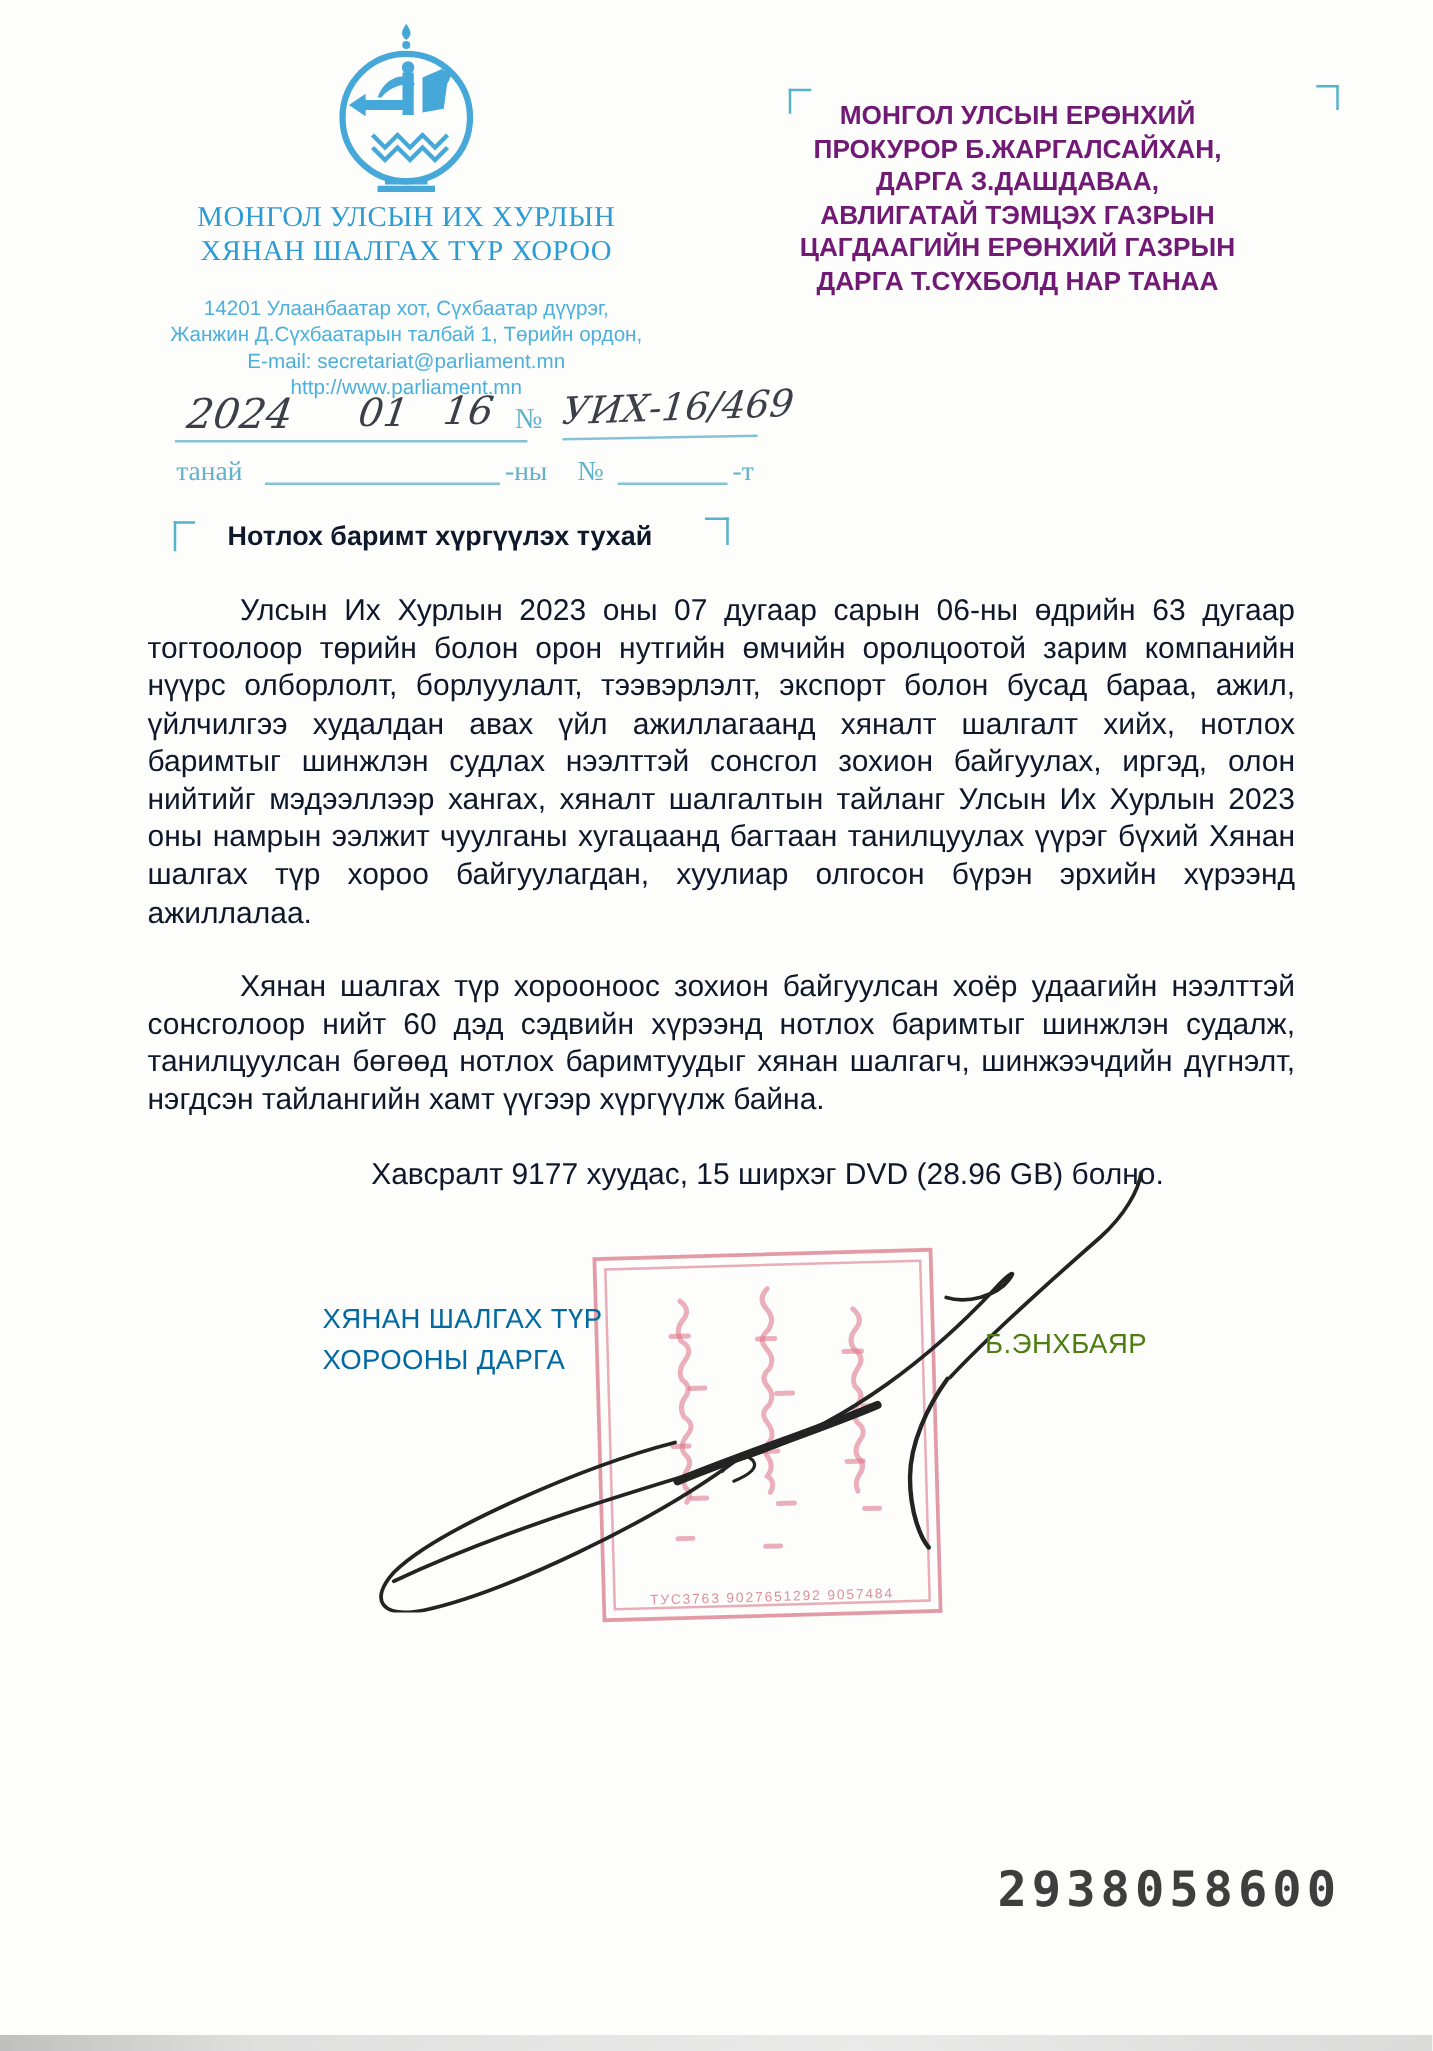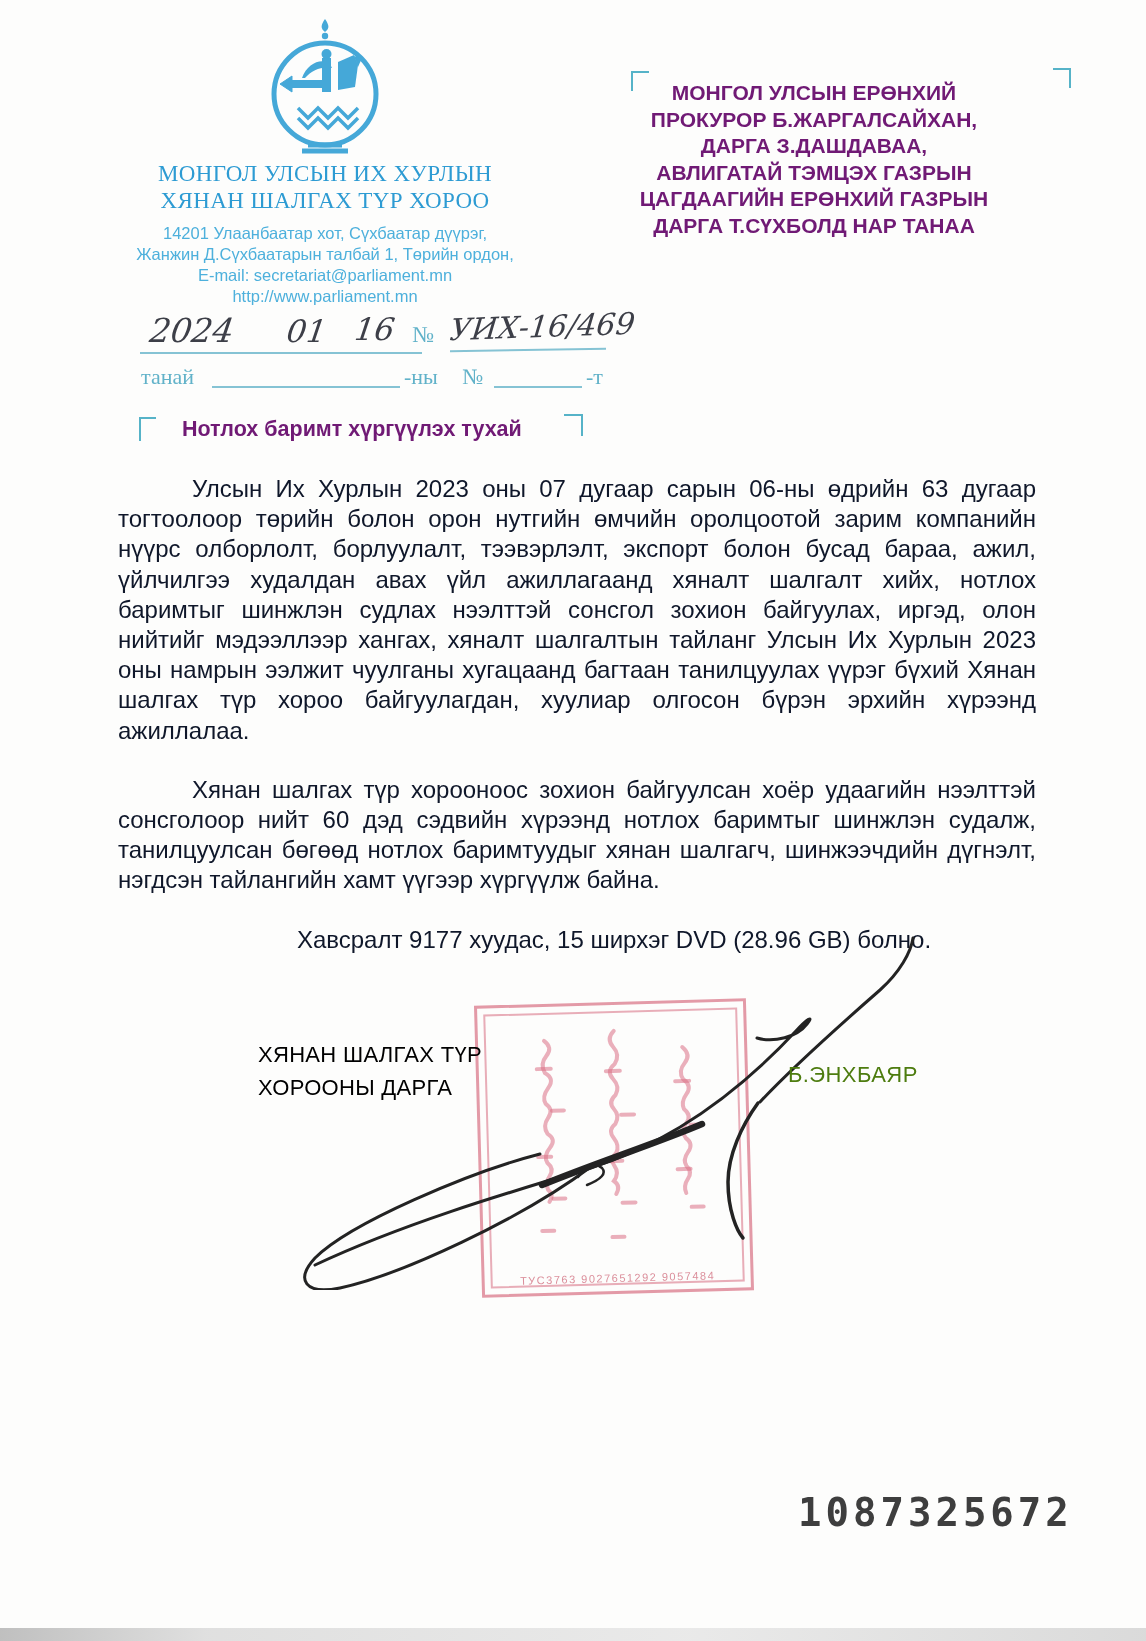--- a/index.html
+++ b/index.html
@@ -14,50 +14,50 @@
   .abs{position:absolute;}
 
   
   .letterhead{left:95px;top:16px;width:460px;text-align:center;}
   .emblem{display:block;margin:0 auto;}
   .org-name{
     font-family:"Liberation Serif",serif;
     font-weight:normal;font-size:23px;line-height:27px;
     color:#2d9bd3;letter-spacing:.4px;margin-top:4px;
   }
-  .address{font-size:16.5px;line-height:21px;color:#4db0dc;margin-top:9px;}
+  .address{font-size:16.5px;line-height:21px;color:#4db0dc;margin-top:23px;}
 
   
   .recipient{
     left:618px;top:80px;width:392px;text-align:center;
     font-weight:bold;font-size:21px;line-height:26.5px;color:#701a75;
   }
   .bracket{width:16px;height:18px;}
   .bracket.tl{border-top:2px solid #56b3c8;border-left:2px solid #56b3c8;}
   .bracket.tr{border-top:2px solid #56b3c8;border-right:2px solid #56b3c8;}
 
   
   .hand{
     font-family:"DejaVu Serif",serif;font-style:italic;
     color:#3d3f48;transform:skewX(-8deg);display:inline-block;
   }
   .teal-serif{font-family:"Liberation Serif",serif;color:#61b2c9;}
   .uline{border-bottom:2px solid #85c3d4;height:1px;}
 
   
-  .subject{left:182px;top:417px;font-weight:bold;font-size:21.5px;color:#701a75;}
+  .subject{left:182px;top:417px;font-weight:bold;font-size:21.5px;color:#0f172a;}
   .bodytext{left:118px;top:474px;width:918px;}
   .bodytext p{
     margin:0 0 29px 0;text-align:justify;text-indent:74px;
     font-size:24px;line-height:30.2px;color:#0f172a;
   }
   .bodytext p.attach{text-align:center;margin-bottom:0;}
 
   
-  .sig-title{left:258px;top:1038px;font-size:22px;line-height:33px;color:#000000;letter-spacing:.3px;}
+  .sig-title{left:258px;top:1038px;font-size:22px;line-height:33px;color:#0369a1;letter-spacing:.3px;}
   .sig-name{left:788px;top:1062px;font-size:22px;color:#4d7c0f;letter-spacing:.4px;}
 
   .stamp{
     left:478px;top:1002px;width:272px;height:292px;
     border:3px solid rgba(211,94,115,.62);
     transform:rotate(-1.6deg);
     box-sizing:border-box;
   }
   .stamp-inner{
     position:absolute;left:6px;top:6px;right:6px;bottom:6px;
@@ -211,15 +211,15 @@
 
 <div class="abs sig-title">
   <div>ХЯНАН ШАЛГАХ ТҮР</div>
   <div>ХОРООНЫ ДАРГА</div>
 </div>
 <div class="abs sig-name">
   <span>Б.ЭНХБАЯР</span>
 </div>
 
 <div class="abs reg-number">
-  <span>1087325672</span>
+  <span>2938058600</span>
 </div>
 <div class="abs scan-edge"></div>
 
 </body></html>

